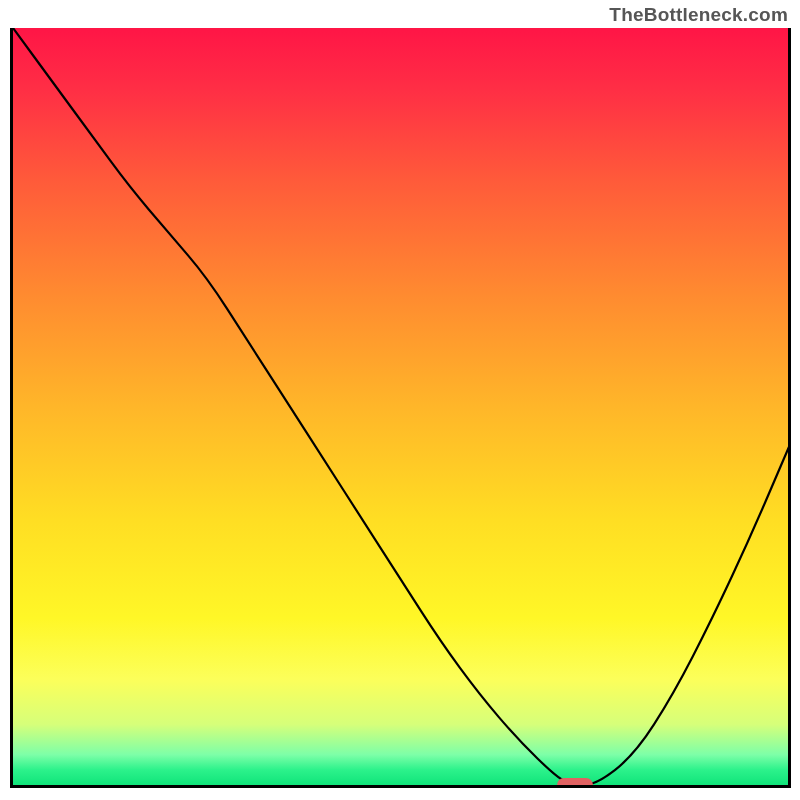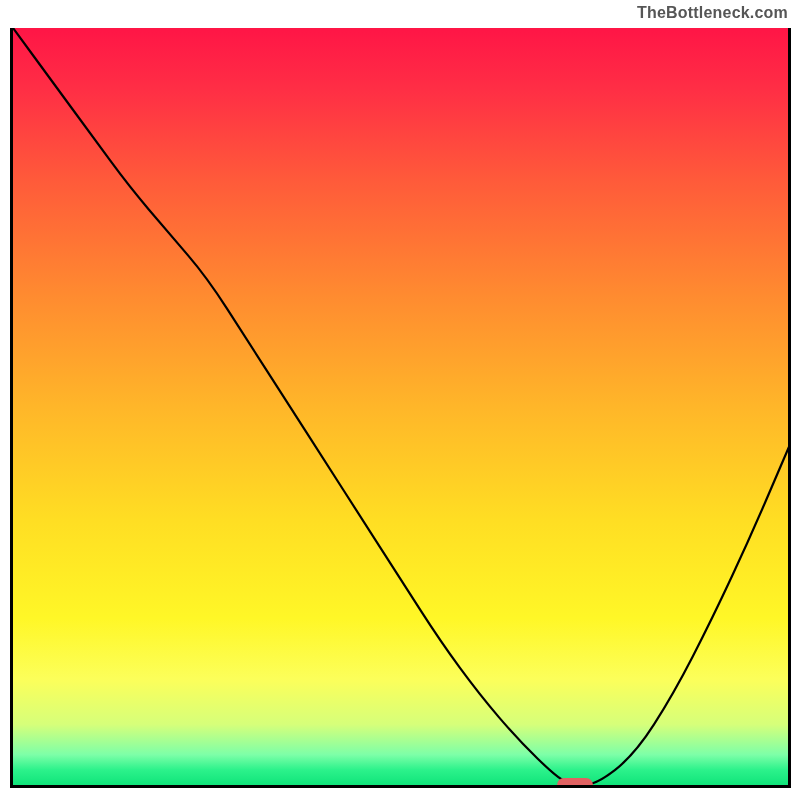--- a/index.html
+++ b/index.html
@@ -2,21 +2,21 @@
 <html><head>
 <meta charset="utf-8">
 <style>
   * { margin: 0; padding: 0; box-sizing: border-box; }
   html, body { width: 800px; height: 800px; overflow: hidden; background: #fff; }
   .frame { position: relative; width: 800px; height: 800px; }
   .watermark {
     position: absolute;
     top: 4px; right: 12px;
     font-family: Arial, Helvetica, sans-serif;
-    font-size: 16px;
+    font-size: 19px;
     font-weight: 600;
     color: #565656;
     letter-spacing: 0.2px;
   }
   .plot {
     position: absolute;
     left: 10px; top: 28px;
     width: 780px; height: 760px;
     border: 3px solid #000;
     border-top: none;

